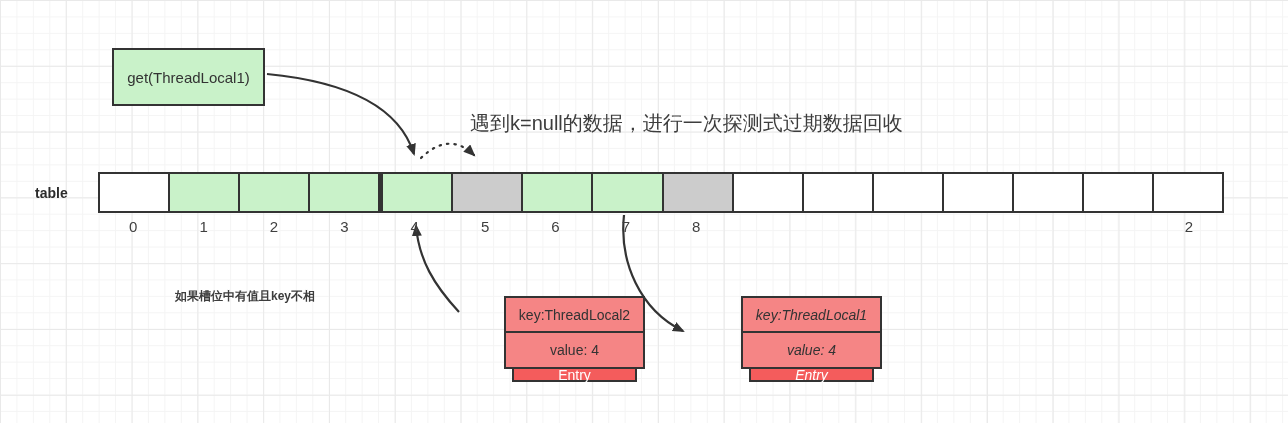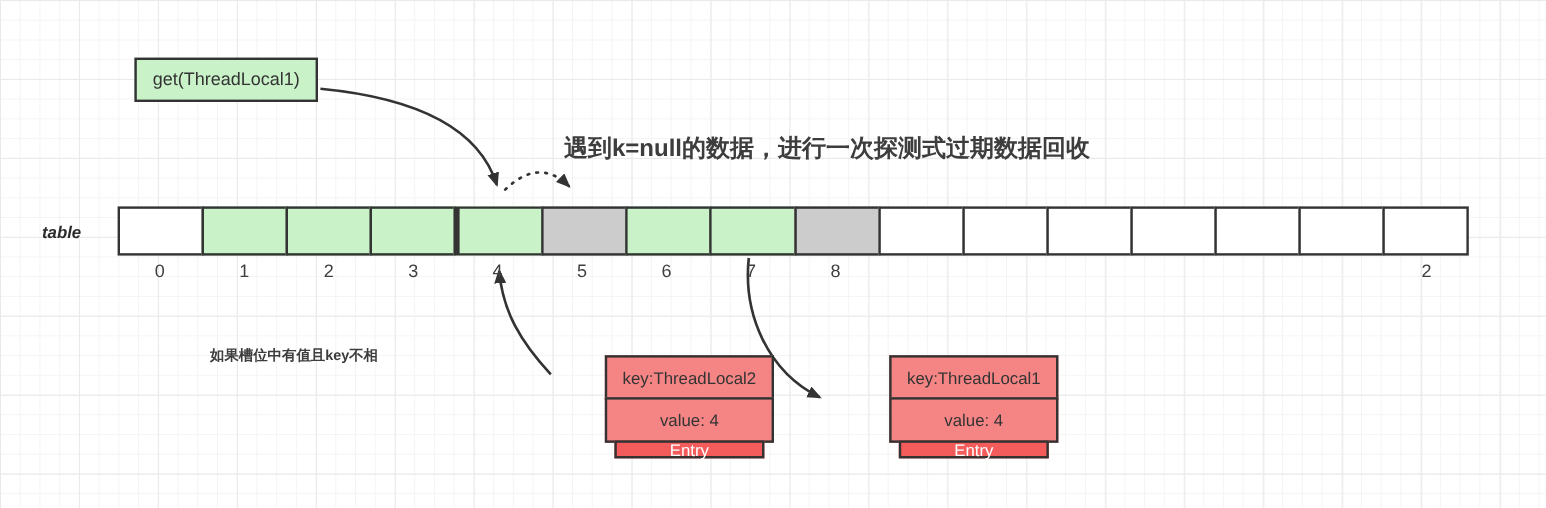--- a/index.html
+++ b/index.html
@@ -12,34 +12,34 @@
     background-image:
       linear-gradient(to right, #e9e9e9 1px, transparent 1px),
       linear-gradient(to bottom, #e9e9e9 1px, transparent 1px),
       linear-gradient(to right, #f4f4f4 1px, transparent 1px),
       linear-gradient(to bottom, #f4f4f4 1px, transparent 1px);
     background-size:65.8px 65.8px, 65.8px 65.8px, 16.45px 16.45px, 16.45px 16.45px;
   }
   .arrow-layer{position:absolute;left:0;top:0;width:1288px;height:423px;pointer-events:none;}
 
   .get-box{
-    position:absolute;left:112px;top:48px;width:153px;height:37px;
+    position:absolute;left:112px;top:48px;width:153px;height:58px;
     box-sizing:border-box;border:2px solid #333333;background:#c9f2c9;
     display:flex;align-items:center;justify-content:center;
     font-size:15px;color:#333333;
   }
 
   .top-note{
     position:absolute;left:470px;top:110px;width:520px;
-    font-size:20px;font-weight:bold;color:#3d3d3d;white-space:nowrap;
+    font-size:20px;font-weight:normal;color:#3d3d3d;white-space:nowrap;
   }
 
   .table-label{
     position:absolute;left:35px;top:185px;
-    font-size:14px;font-weight:bold;color:#2b2b2b;font-style:italic;
+    font-size:14px;font-weight:bold;color:#2b2b2b;
   }
 
   .slot-row{
     position:absolute;left:98px;top:172px;width:1126px;height:41px;
     display:flex;
   }
   .slot{
     flex:1;box-sizing:border-box;height:41px;
     border:2px solid #333333;margin-left:-2px;
     background:#ffffff;
@@ -58,21 +58,21 @@
   }
 
   .left-note{
     position:absolute;left:106px;top:282px;width:278px;
     font-size:12px;font-weight:bold;color:#3d3d3d;
     text-align:center;line-height:29px;
   }
 
   .entry-box{position:absolute;width:141px;padding-left:44px;}
   .entry-box.e1{left:460px;top:296px;}
-  .entry-box.e2{left:697px;top:296px;}
+  .entry-box.e2{left:697px;top:296px;font-style:italic;}
   .entry-row{
     box-sizing:border-box;border:2px solid #333333;background:#f58585;
     width:141px;height:37px;display:flex;align-items:center;justify-content:center;
     font-size:14px;color:#333333;
   }
   .entry-row.value{margin-top:-2px;height:38px;}
   .entry-tag{
     box-sizing:border-box;border:2px solid #333333;background:#f45c5c;
     width:125px;height:15px;margin:-2px auto 0;
     display:flex;align-items:center;justify-content:center;

